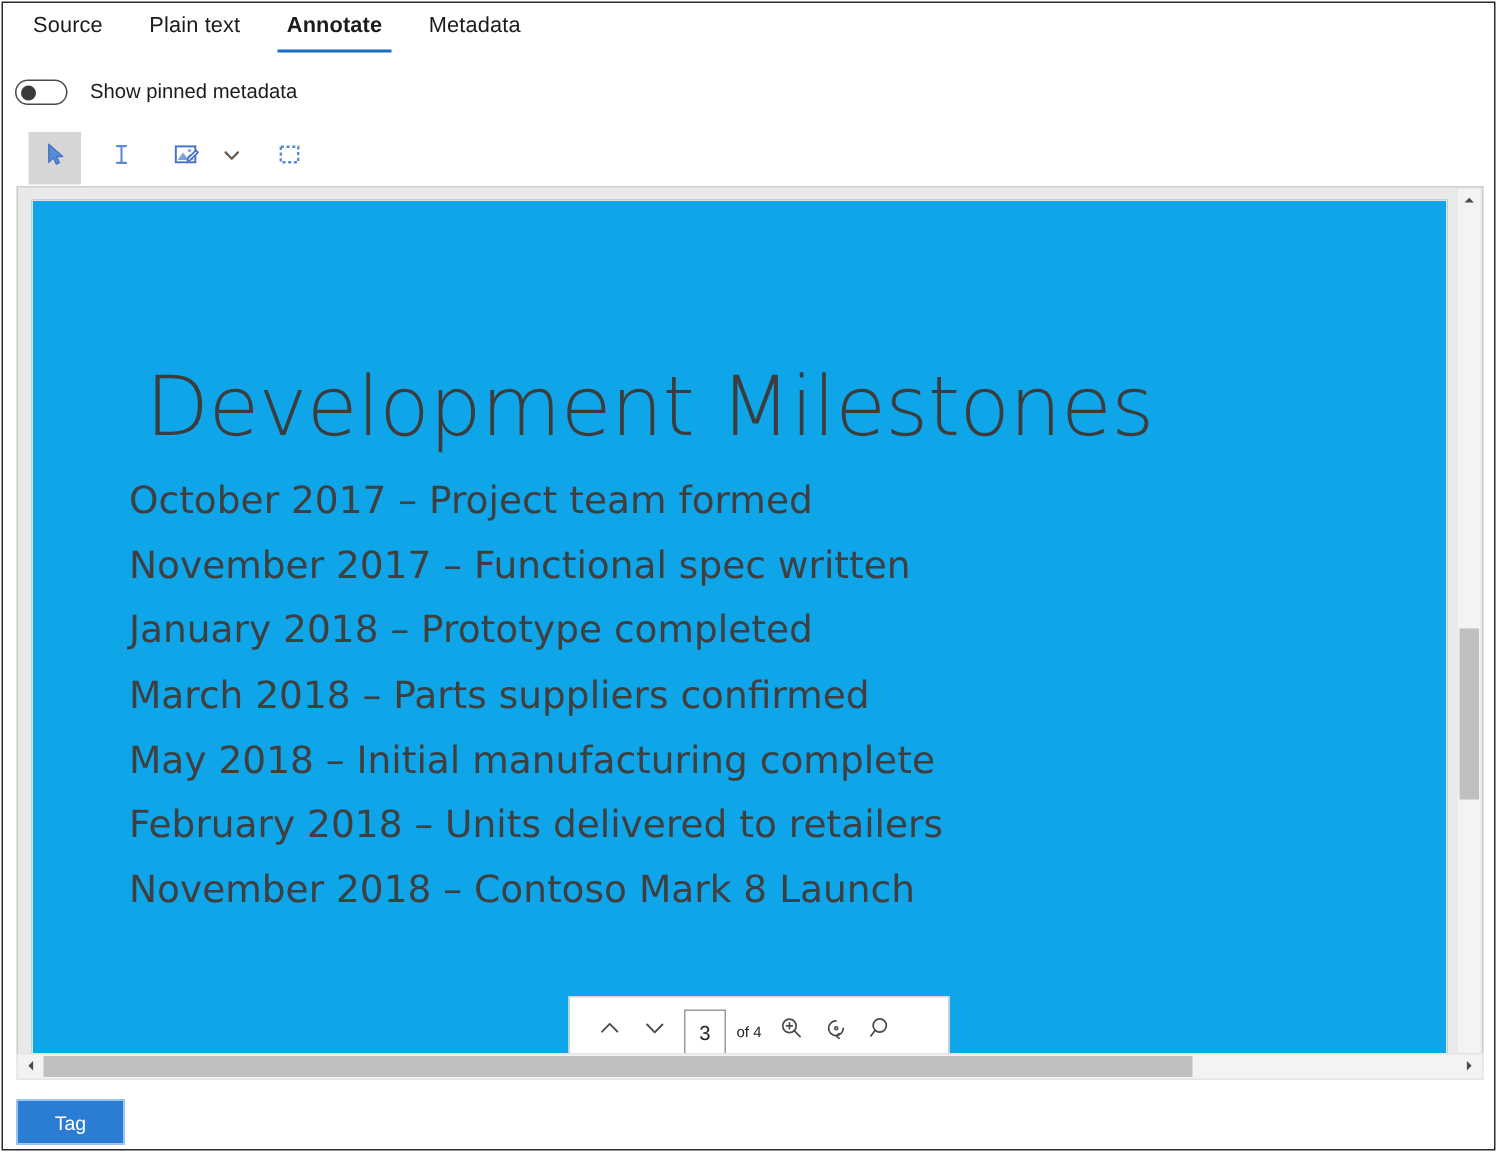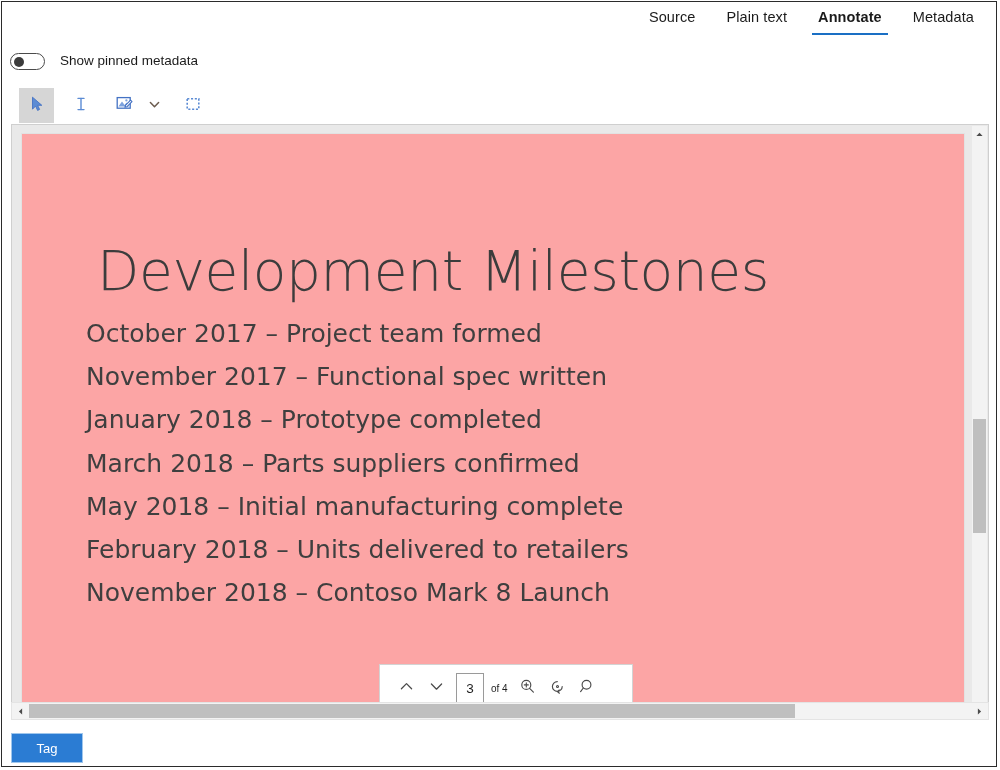--- a/index.html
+++ b/index.html
@@ -31,21 +31,20 @@
   
   #tab-strip {
     position: absolute;
     left: 0; top: 0;
     width: 100%;
     height: 37px;
     display: flex;
     align-items: flex-start;
     padding-left: 11px;
     box-sizing: border-box;
-    justify-content: flex-end;
   }
   .tab {
     position: relative;
     font-size: 14.5px;
     color: #1b1b1b;
     padding: 7px 9px 10px 9px;
     margin-right: 13px;
     white-space: nowrap;
     cursor: pointer;
     letter-spacing: .1px;
@@ -145,21 +144,21 @@
     border: 1px solid #cfcfcf;
     box-sizing: border-box;
     overflow: hidden;
   }
   #page-canvas {
     position: absolute;
     left: 9px;
     top: 8px;
     right: 23px;
     bottom: 0;
-    background: #fca5a5;
+    background: #0ea5e9;
     border: 1px solid #e2e2e2;
     border-bottom: none;
     box-sizing: border-box;
     overflow: hidden;
   }
 
   
   #slide-title {
     position: absolute;
     left: 75px;

